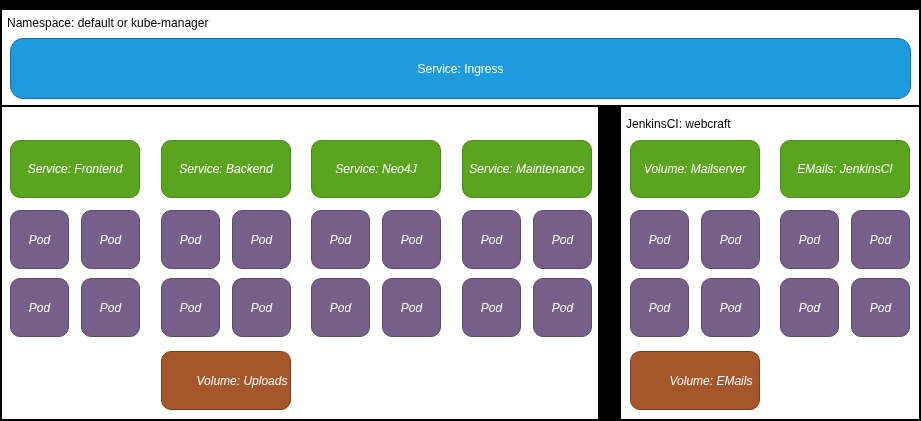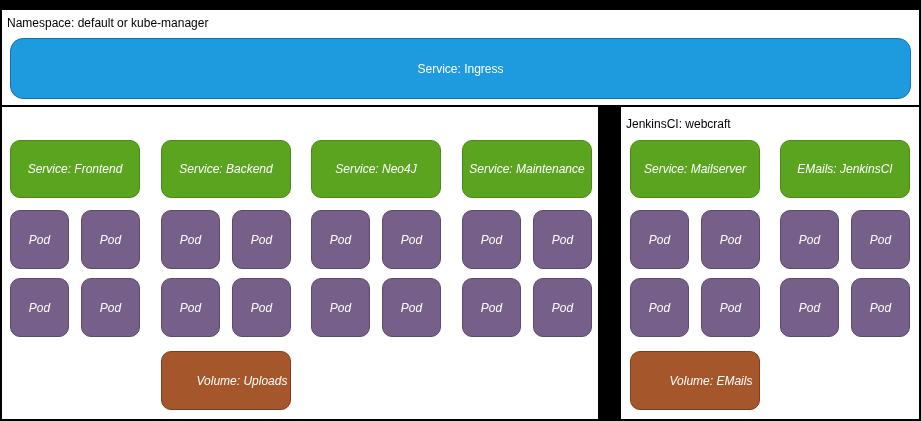--- a/index.html
+++ b/index.html
@@ -114,21 +114,21 @@
     <div class="box pod r1 c2">Pod</div>
     <div class="box pod r2 c1">Pod</div>
     <div class="box pod r2 c2">Pod</div>
   </div>
 </div>
 
 <div class="panel panel-right">
   <div class="ns-label">JenkinsCI: webcraft</div>
 
   <div class="group g0">
-    <div class="box service">Service: Mailserver</div>
+    <div class="box service">Volume: Mailserver</div>
     <div class="box pod r1 c1">Pod</div>
     <div class="box pod r1 c2">Pod</div>
     <div class="box pod r2 c1">Pod</div>
     <div class="box pod r2 c2">Pod</div>
     <div class="box volume">Volume: EMails</div>
   </div>
 
   <div class="group g1">
     <div class="box service">EMails: JenkinsCI</div>
     <div class="box pod r1 c1">Pod</div>

